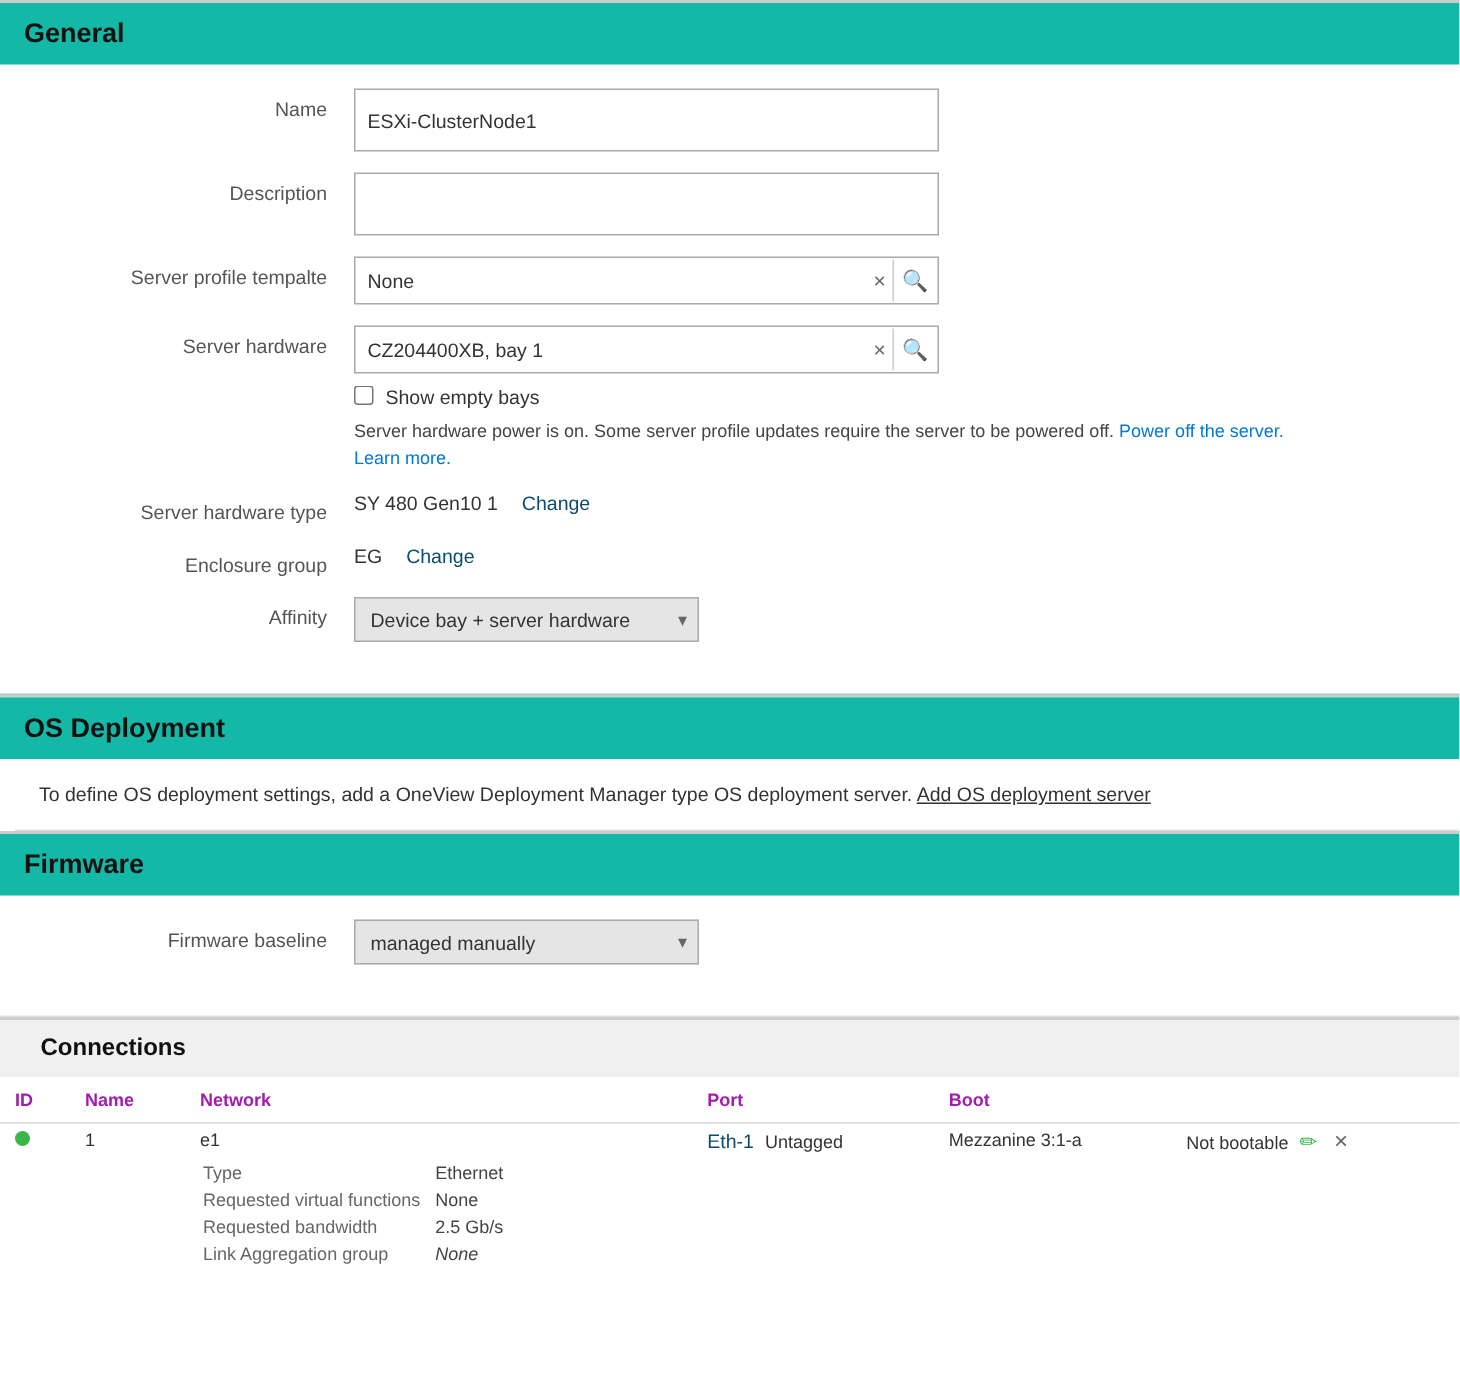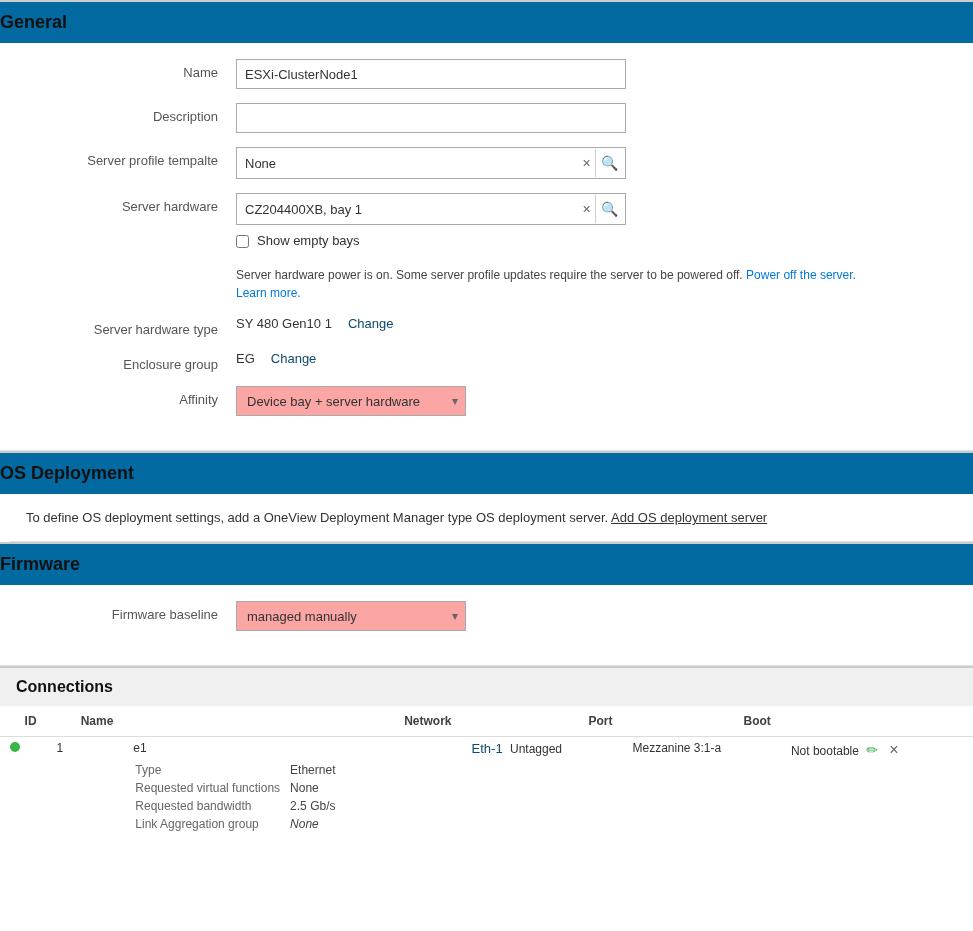--- a/index.html
+++ b/index.html
@@ -4,23 +4,23 @@
   <style>
     * { box-sizing: border-box; margin: 0; padding: 0; }
     body {
       font-family: 'Segoe UI', Arial, sans-serif;
       font-size: 13px;
       color: #333;
       background: #fff;
       width: 973px;
     }
     .section-header {
-      background: #0369a1;
+      background: #14b8a6;
       border-top: 2px solid #ccc;
-      padding: 10px 0;
+      padding: 10px 16px;
       margin-bottom: 0;
     }
     .section-header h2 {
       font-size: 18px;
       font-weight: 700;
       color: #111;
     }
     .form-section {
       padding: 16px 0 20px 0;
       border-bottom: 1px solid #e0e0e0;
@@ -38,21 +38,21 @@
       padding-right: 18px;
       padding-top: 6px;
       color: #555;
       font-size: 13px;
     }
     .form-control-wrap {
       flex: 1;
     }
     .form-input {
       width: 390px;
-      height: 30px;
+      height: 42px;
       border: 1px solid #aaa;
       padding: 4px 8px;
       font-size: 13px;
       color: #333;
       outline: none;
       background: #fff;
     }
     .form-input-with-clear {
       position: relative;
       display: inline-flex;
@@ -85,22 +85,22 @@
       border: none;
       cursor: pointer;
       color: #666;
       padding: 0 6px;
       font-size: 14px;
       border-left: 1px solid #ccc;
       height: 28px;
     }
     .checkbox-row {
       display: flex;
-      align-items: flex-end;
-      margin-bottom: 18px;
+      align-items: flex-start;
+      margin-bottom: 6px;
     }
     .checkbox-row input[type="checkbox"] {
       margin-right: 8px;
     }
     .info-text {
       font-size: 12px;
       color: #444;
       max-width: 650px;
       line-height: 1.5;
     }
@@ -122,21 +122,21 @@
       position: relative;
       display: inline-block;
     }
     .select-wrap select {
       appearance: none;
       -webkit-appearance: none;
       border: 1px solid #aaa;
       padding: 4px 28px 4px 10px;
       font-size: 13px;
       color: #333;
-      background: #fca5a5;
+      background: #e5e5e5;
       height: 30px;
       cursor: pointer;
       outline: none;
       min-width: 230px;
     }
     .select-wrap::after {
       content: '▾';
       position: absolute;
       right: 8px;
       top: 50%;
@@ -150,40 +150,40 @@
       border-bottom: 1px solid #e0e0e0;
       margin-left: 10px;
     }
     .os-text {
       font-size: 13px;
       color: #333;
     }
     .connections-header {
       background: #f0f0f0;
       border-top: 2px solid #ccc;
-      padding: 10px 16px;
+      padding: 10px 27px;
     }
     .connections-header h2 {
       font-size: 16px;
       font-weight: 700;
       color: #111;
     }
     .connections-table {
       width: 100%;
       border-collapse: collapse;
     }
     .connections-table thead tr {
       border-bottom: 1px solid #ddd;
     }
     .connections-table th {
-      text-align: right;
+      text-align: left;
       padding: 8px 10px;
       font-weight: 600;
       font-size: 12px;
-      color: #404040;
+      color: #a21caf;
     }
     .connections-table td {
       padding: 4px 10px;
       font-size: 12px;
       vertical-align: top;
     }
     .dot-green {
       display: inline-block;
       width: 10px;
       height: 10px;

